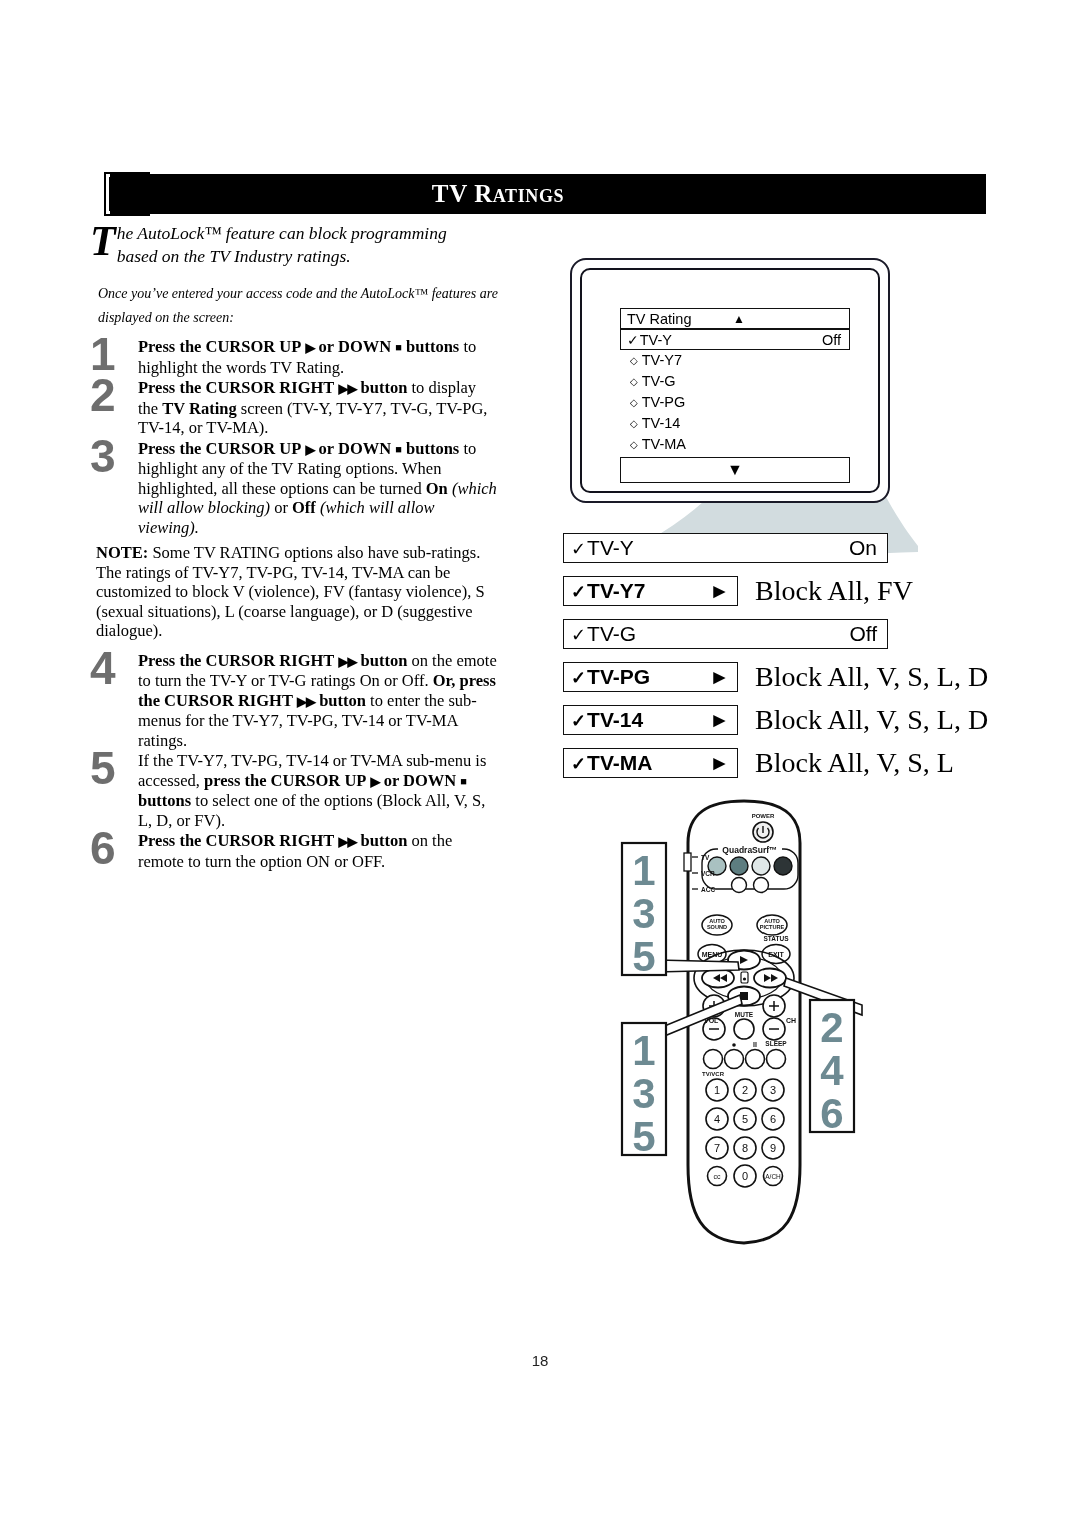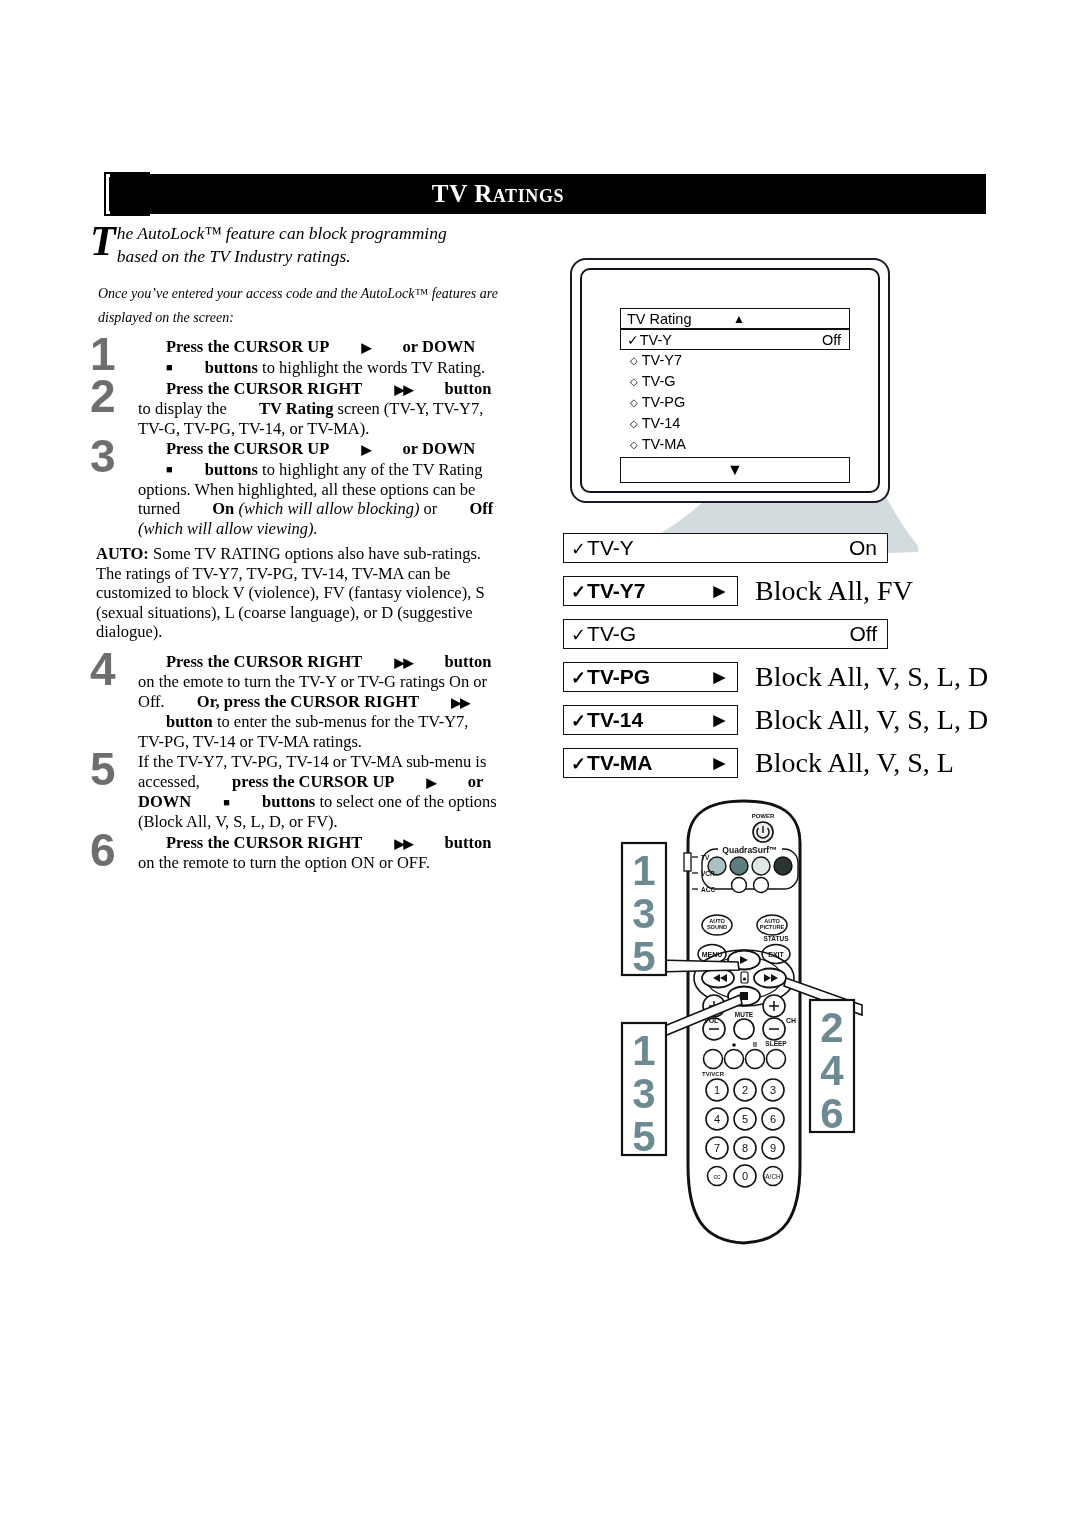--- a/index.html
+++ b/index.html
@@ -113,21 +113,21 @@
     line-height: 46px;
     color: #6e6e6e;
     text-align: left;
   }
   .step p {
     margin: 0;
     font-size: 16.5px;
     line-height: 19.5px;
     font-family: "Liberation Serif", serif;
   }
-  .step p b { font-weight: bold; margin-left: 28px; }
+  .step p b { font-weight: bold; }
   .step p i { font-style: italic; }
   .note {
     font-size: 16.5px;
     line-height: 19.5px;
     margin: 6px 0 10px 6px;
     width: 400px;
   }
   .glyph-right { font-size: 13px; letter-spacing: -1px; }
   .glyph-sq { font-size: 11px; vertical-align: 1.5px; }
 
@@ -335,21 +335,21 @@
       <span>to display the</span> <b>TV Rating</b> <span>screen (TV-Y, TV-Y7, TV-G, TV-PG, TV-14, or TV-MA).</span></p>
     </div>
 
     <div class="step">
       <div class="num">3</div>
       <p><b>Press the CURSOR UP</b> <b class="glyph-right">▶</b> <b>or DOWN</b> <b class="glyph-sq">■</b> <b>buttons</b>
       <span>to highlight any of the TV Rating options. When highlighted, all these options can be turned</span>
       <b>On</b> <i>(which will allow blocking)</i> <span>or</span> <b>Off</b> <i>(which will allow viewing).</i></p>
     </div>
 
-    <p class="note"><b>AUTO:</b><span> Some TV RATING options also have sub-ratings. The ratings of TV-Y7, TV-PG, TV-14, TV-MA can be customized to block V (violence), FV (fantasy violence), S (sexual situations), L (coarse language), or D (suggestive dialogue).</span></p>
+    <p class="note"><b>NOTE:</b><span> Some TV RATING options also have sub-ratings. The ratings of TV-Y7, TV-PG, TV-14, TV-MA can be customized to block V (violence), FV (fantasy violence), S (sexual situations), L (coarse language), or D (suggestive dialogue).</span></p>
 
     <div class="step">
       <div class="num">4</div>
       <p><b>Press the CURSOR RIGHT</b> <b class="glyph-right">▶▶</b> <b>button</b>
       <span>on the emote to turn the TV-Y or TV-G ratings On or Off.</span>
       <b>Or, press the CURSOR RIGHT</b> <b class="glyph-right">▶▶</b> <b>button</b>
       <span>to enter the sub-menus for the TV-Y7, TV-PG, TV-14 or TV-MA ratings.</span></p>
     </div>
 
     <div class="step">
@@ -589,14 +589,15 @@
     <text class="callout-num" x="232" y="333" text-anchor="middle">6</text>
 
     <path d="M140 200 L62 232 L62 242 L142 209 Z" fill="#ffffff" stroke="#111" stroke-width="1.6"></path>
 
     <rect x="22" y="228" width="44" height="132" fill="#ffffff" stroke="#111" stroke-width="2.2"></rect>
     <text class="callout-num" x="44" y="270" text-anchor="middle">1</text>
     <text class="callout-num" x="44" y="313" text-anchor="middle">3</text>
     <text class="callout-num" x="44" y="356" text-anchor="middle">5</text>
   </svg>
 
+  <div id="page-number">18</div>
 
 </div>
 
 </body></html>

